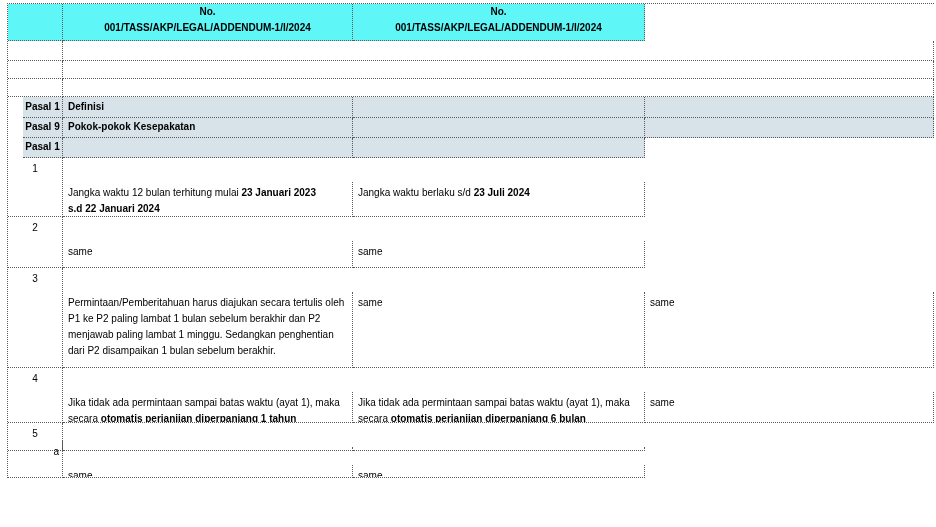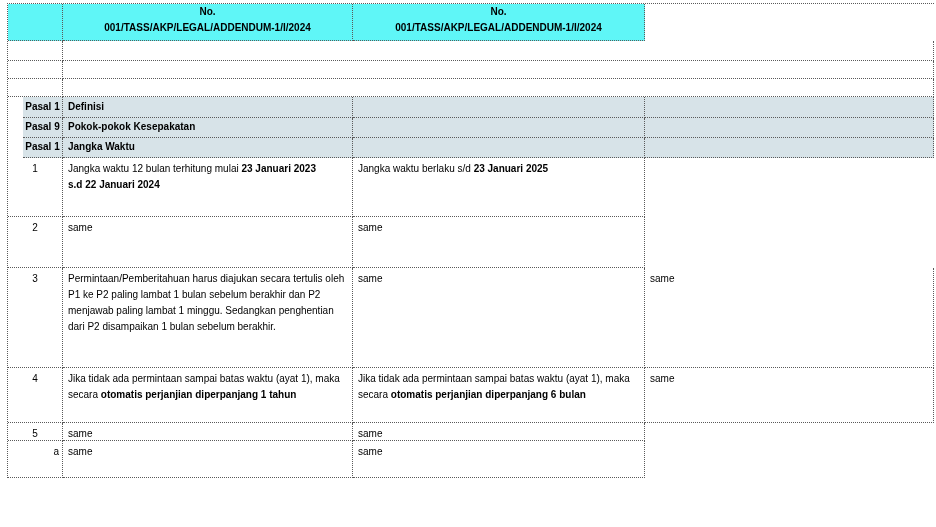--- a/index.html
+++ b/index.html
@@ -17,21 +17,21 @@
        padding:2px 2px 4px 2px;white-space:pre-line;}
   
   .note{display:flex;align-items:flex-end;padding:1px 4px 3px 5px;white-space:pre-wrap;}
   
   .pasal{background:var(--pasalbg);font-weight:bold;display:flex;align-items:flex-end;}
   .pasal.lab{justify-content:center;padding-bottom:2px;margin-left:15px;}
   .pasal.tit{padding:0 4px 2px 5px;}
   
   .num{text-align:center;padding-top:3px;}
   .num.right{text-align:right;padding-right:3px;}
-  .txt{padding:3px 4px 0 5px;white-space:pre-wrap;}
+  .txt{padding:3px 4px 0 5px;white-space:pre-wrap;margin-top:24px;}
   .b{font-weight:bold;}
 </style>
 </head>
 <body>
 
 <div class="sheet">
   <div class="tbl">
 
     <div class="row" style="height:37px">
       <div class="cell hdr"></div>
@@ -61,30 +61,29 @@
       <div class="cell pasal"></div>
     </div>
     <div class="row" style="height:20px">
       <div class="cell pasal lab">Pasal 9</div>
       <div class="cell pasal tit">Pokok-pokok Kesepakatan</div>
       <div class="cell pasal"></div>
       <div class="cell pasal"></div>
     </div>
     <div class="row" style="height:20px">
       <div class="cell pasal lab">Pasal 1</div>
-      <div class="cell pasal tit">Jangka Waktu</div>
       <div class="cell pasal"></div>
       <div class="cell pasal"></div>
     </div>
 
     <div class="row" style="height:59px">
       <div class="cell num">1</div>
       <div class="cell txt"><span>Jangka waktu 12 bulan terhitung mulai </span><span class="b">23 Januari 2023</span><span>
 </span><span class="b">s.d 22 Januari 2024</span></div>
-      <div class="cell txt"><span>Jangka waktu berlaku s/d </span><span class="b">23 Januari 2025</span></div>
+      <div class="cell txt"><span>Jangka waktu berlaku s/d </span><span class="b">23 Juli 2024</span></div>
     </div>
     <div class="row" style="height:51px">
       <div class="cell num">2</div>
       <div class="cell txt"><span>same</span></div>
       <div class="cell txt"><span>same</span></div>
     </div>
     <div class="row" style="height:100px">
       <div class="cell num">3</div>
       <div class="cell txt"><span>Permintaan/Pemberitahuan harus diajukan secara tertulis oleh P1 ke P2 paling lambat 1 bulan sebelum berakhir dan P2 menjawab paling lambat 1 minggu. Sedangkan penghentian dari P2 disampaikan 1 bulan sebelum berakhir.</span></div>
       <div class="cell txt"><span>same</span></div>

